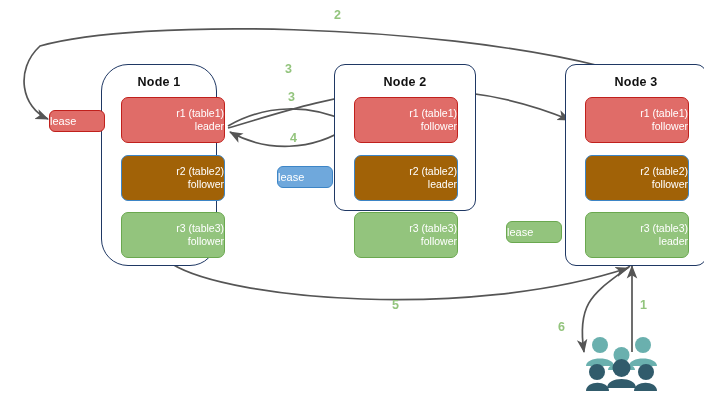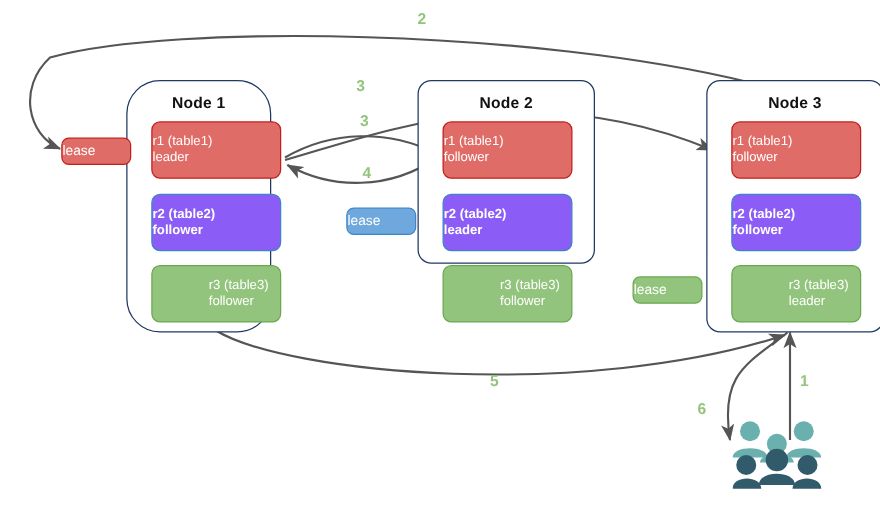--- a/index.html
+++ b/index.html
@@ -6,25 +6,25 @@
   body{width:704px;height:405px;position:relative;overflow:hidden;
        font-family:"Liberation Sans","DejaVu Sans",sans-serif;}
   #canvas{position:absolute;left:0;top:0;width:704px;height:405px;}
   svg.layer{position:absolute;left:0;top:0;width:704px;height:405px;pointer-events:none;}
 
   .node-box{position:absolute;border:1.6px solid #1f3864;border-radius:11px;
             background:#ffffff;box-sizing:border-box;}
   .node-title{position:absolute;left:0;right:0;top:10px;text-align:center;
               font-size:12.5px;font-weight:bold;color:#111111;letter-spacing:.2px;}
   .replica{position:absolute;left:19px;width:104px;height:46px;border-radius:7px;
-           box-sizing:border-box;display:flex;flex-direction:column;align-items:flex-start;
+           box-sizing:border-box;display:flex;flex-direction:column;align-items:flex-end;
            justify-content:center;color:#ffffff;font-size:10.5px;line-height:13.5px;
            text-align:center;}
   .rep-red{background:#e06c68;border:1.6px solid #c0201c;}
-  .rep-blue{background:#8b5cf6;border:1.6px solid #3d85c6;font-weight:bold;}
+  .rep-blue{background:#a16207;border:1.6px solid #3d85c6;}
   .rep-green{background:#93c47d;border:1.6px solid #6aa84f;padding-left:45px;}
   .rep-line{display:block;}
 
   .lease{position:absolute;border-radius:6px;box-sizing:border-box;
          display:flex;align-items:center;
          color:#ffffff;font-size:11px;height:22px;width:56px;}
   .lease-red{background:#e06c68;border:1.6px solid #c0201c;}
   .lease-blue{background:#6fa8dc;border:1.6px solid #3d85c6;}
   .lease-green{background:#93c47d;border:1.6px solid #6aa84f;}
 

